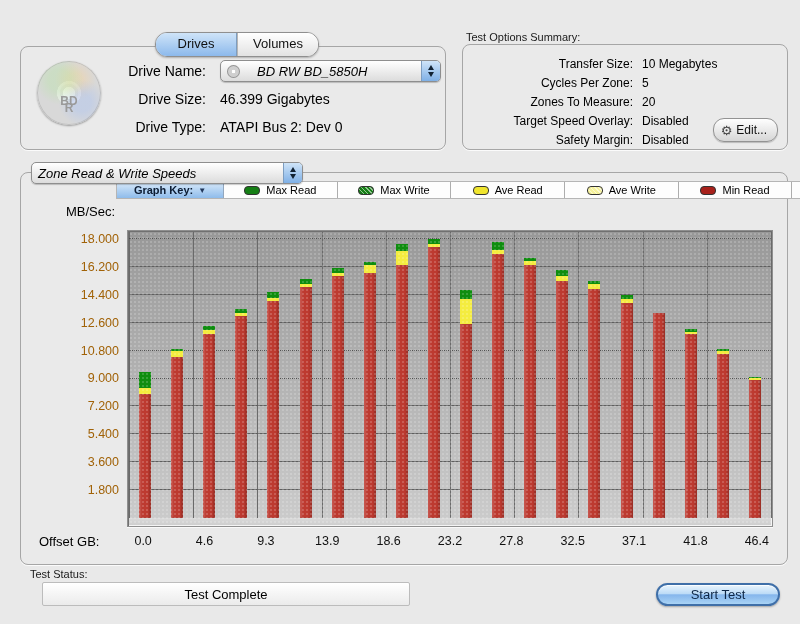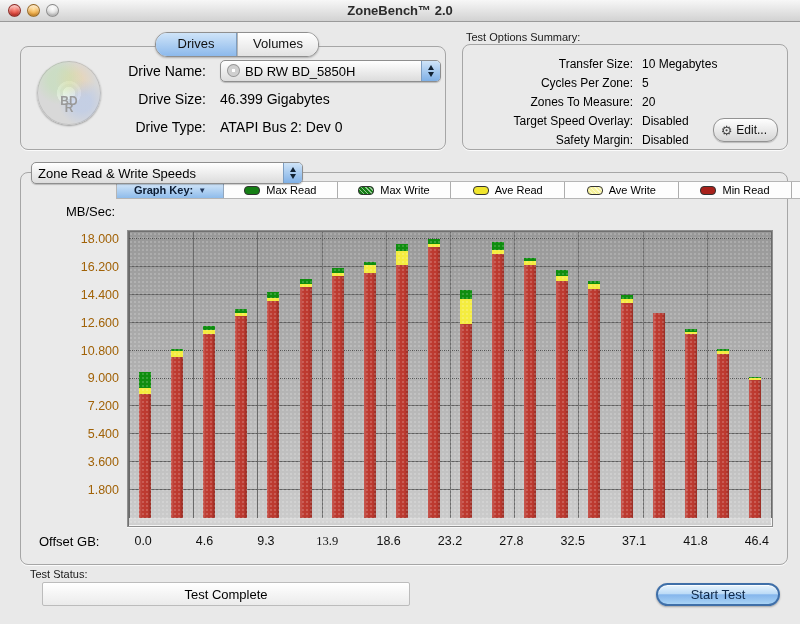--- a/index.html
+++ b/index.html
@@ -51,21 +51,21 @@
     width:18px;text-align:center;font-size:12px;line-height:7px;font-weight:bold;color:#9a9a9a;}
   .drive-rows{position:absolute;left:90px;top:10px;width:330px;}
   .drive-row{display:flex;align-items:center;height:28px;font-size:14px;color:#000;}
   .drive-row .lbl{width:95px;text-align:right;flex:none;}
   .drive-row .val{margin-left:14px;}
 
   
   .popup{position:relative;display:flex;align-items:center;height:22px;
     border:1px solid #8e8e8e;border-radius:5px;background:linear-gradient(#ffffff,#dcdcdc);
     box-shadow:0 1px 1px rgba(0,0,0,.2);box-sizing:border-box;cursor:default;}
-  .popup .ptext{flex:1;padding:0 6px;font-size:13px;color:#000;white-space:nowrap;overflow:hidden;display:flex;align-items:flex-start;gap:5px;}
+  .popup .ptext{flex:1;padding:0 6px;font-size:13px;color:#000;white-space:nowrap;overflow:hidden;display:flex;align-items:center;gap:17px;font-style:italic;}
   .popup .cap{width:18px;height:100%;border-left:1px solid #7d9dc0;border-radius:0 4px 4px 0;
     background:linear-gradient(#cfe4f8,#7fb0e6);display:flex;flex-direction:column;align-items:center;justify-content:center;gap:2px;flex:none;}
   .tri-up{width:0;height:0;border-left:3.5px solid transparent;border-right:3.5px solid transparent;border-bottom:5px solid #123;}
   .tri-dn{width:0;height:0;border-left:3.5px solid transparent;border-right:3.5px solid transparent;border-top:5px solid #123;}
   .mini-disc{width:13px;height:13px;border-radius:50%;flex:none;
     background:radial-gradient(circle,#fff 0 18%,#cfcfcf 22% 55%,#a9a9a9 100%);
     box-shadow:inset 0 0 0 1px rgba(0,0,0,.25);}
   .drive-popup{width:238px;}
   .mode-popup{position:absolute;left:10px;top:-11px;width:272px;z-index:3;}
 
@@ -124,28 +124,20 @@
     border:2px solid #3f6fa8;border-radius:12px;box-sizing:border-box;
     background:linear-gradient(#eaf5fd 0%,#bddcf7 45%,#85b6ec 52%,#a9d3f5 100%);
     font-family:"Liberation Sans",sans-serif;font-size:13px;color:#0e2746;
     display:flex;align-items:center;justify-content:center;
     box-shadow:0 1px 2px rgba(0,0,0,.3), inset 0 1px 0 rgba(255,255,255,.8);cursor:default;}
 </style>
 </head>
 <body>
 
 <div class="window">
-  <div class="titlebar">
-    <div class="lights">
-      <span class="light red"></span>
-      <span class="light yellow"></span>
-      <span class="light gray"></span>
-    </div>
-    <div class="title">ZoneBench™ 2.0</div>
-  </div>
 
   <div class="content">
 
     <div class="tabs">
       <div class="tab active">Drives</div>
       <div class="tab">Volumes</div>
     </div>
 
     <div class="group drive-group">
       <div class="disc">
@@ -384,21 +376,21 @@
           <div class="ytick" style="top: 84.6829px;">12.600</div>
           <div class="ytick" style="top: 56.7805px;">14.400</div>
           <div class="ytick" style="top: 28.878px;">16.200</div>
           <div class="ytick" style="top: 0.97561px;">18.000</div>
         </div>
       <div class="xlab">Offset GB:</div>
       <div class="xticks" id="xticks">
           <span class="xtick" style="left: 2.5%;">0.0</span>
           <span class="xtick" style="left: 12%;">4.6</span>
           <span class="xtick" style="left: 21.5%;">9.3</span>
-          <span class="xtick" style="left: 31%; font-family: Liberation Serif, serif;">13.9</span>
+          <span class="xtick" style="left: 31%;">13.9</span>
           <span class="xtick" style="left: 40.5%;">18.6</span>
           <span class="xtick" style="left: 50%;">23.2</span>
           <span class="xtick" style="left: 59.5%;">27.8</span>
           <span class="xtick" style="left: 69%;">32.5</span>
           <span class="xtick" style="left: 78.5%;">37.1</span>
           <span class="xtick" style="left: 88%;">41.8</span>
           <span class="xtick" style="left: 97.5%;">46.4</span>
         </div>
     </div>
 

